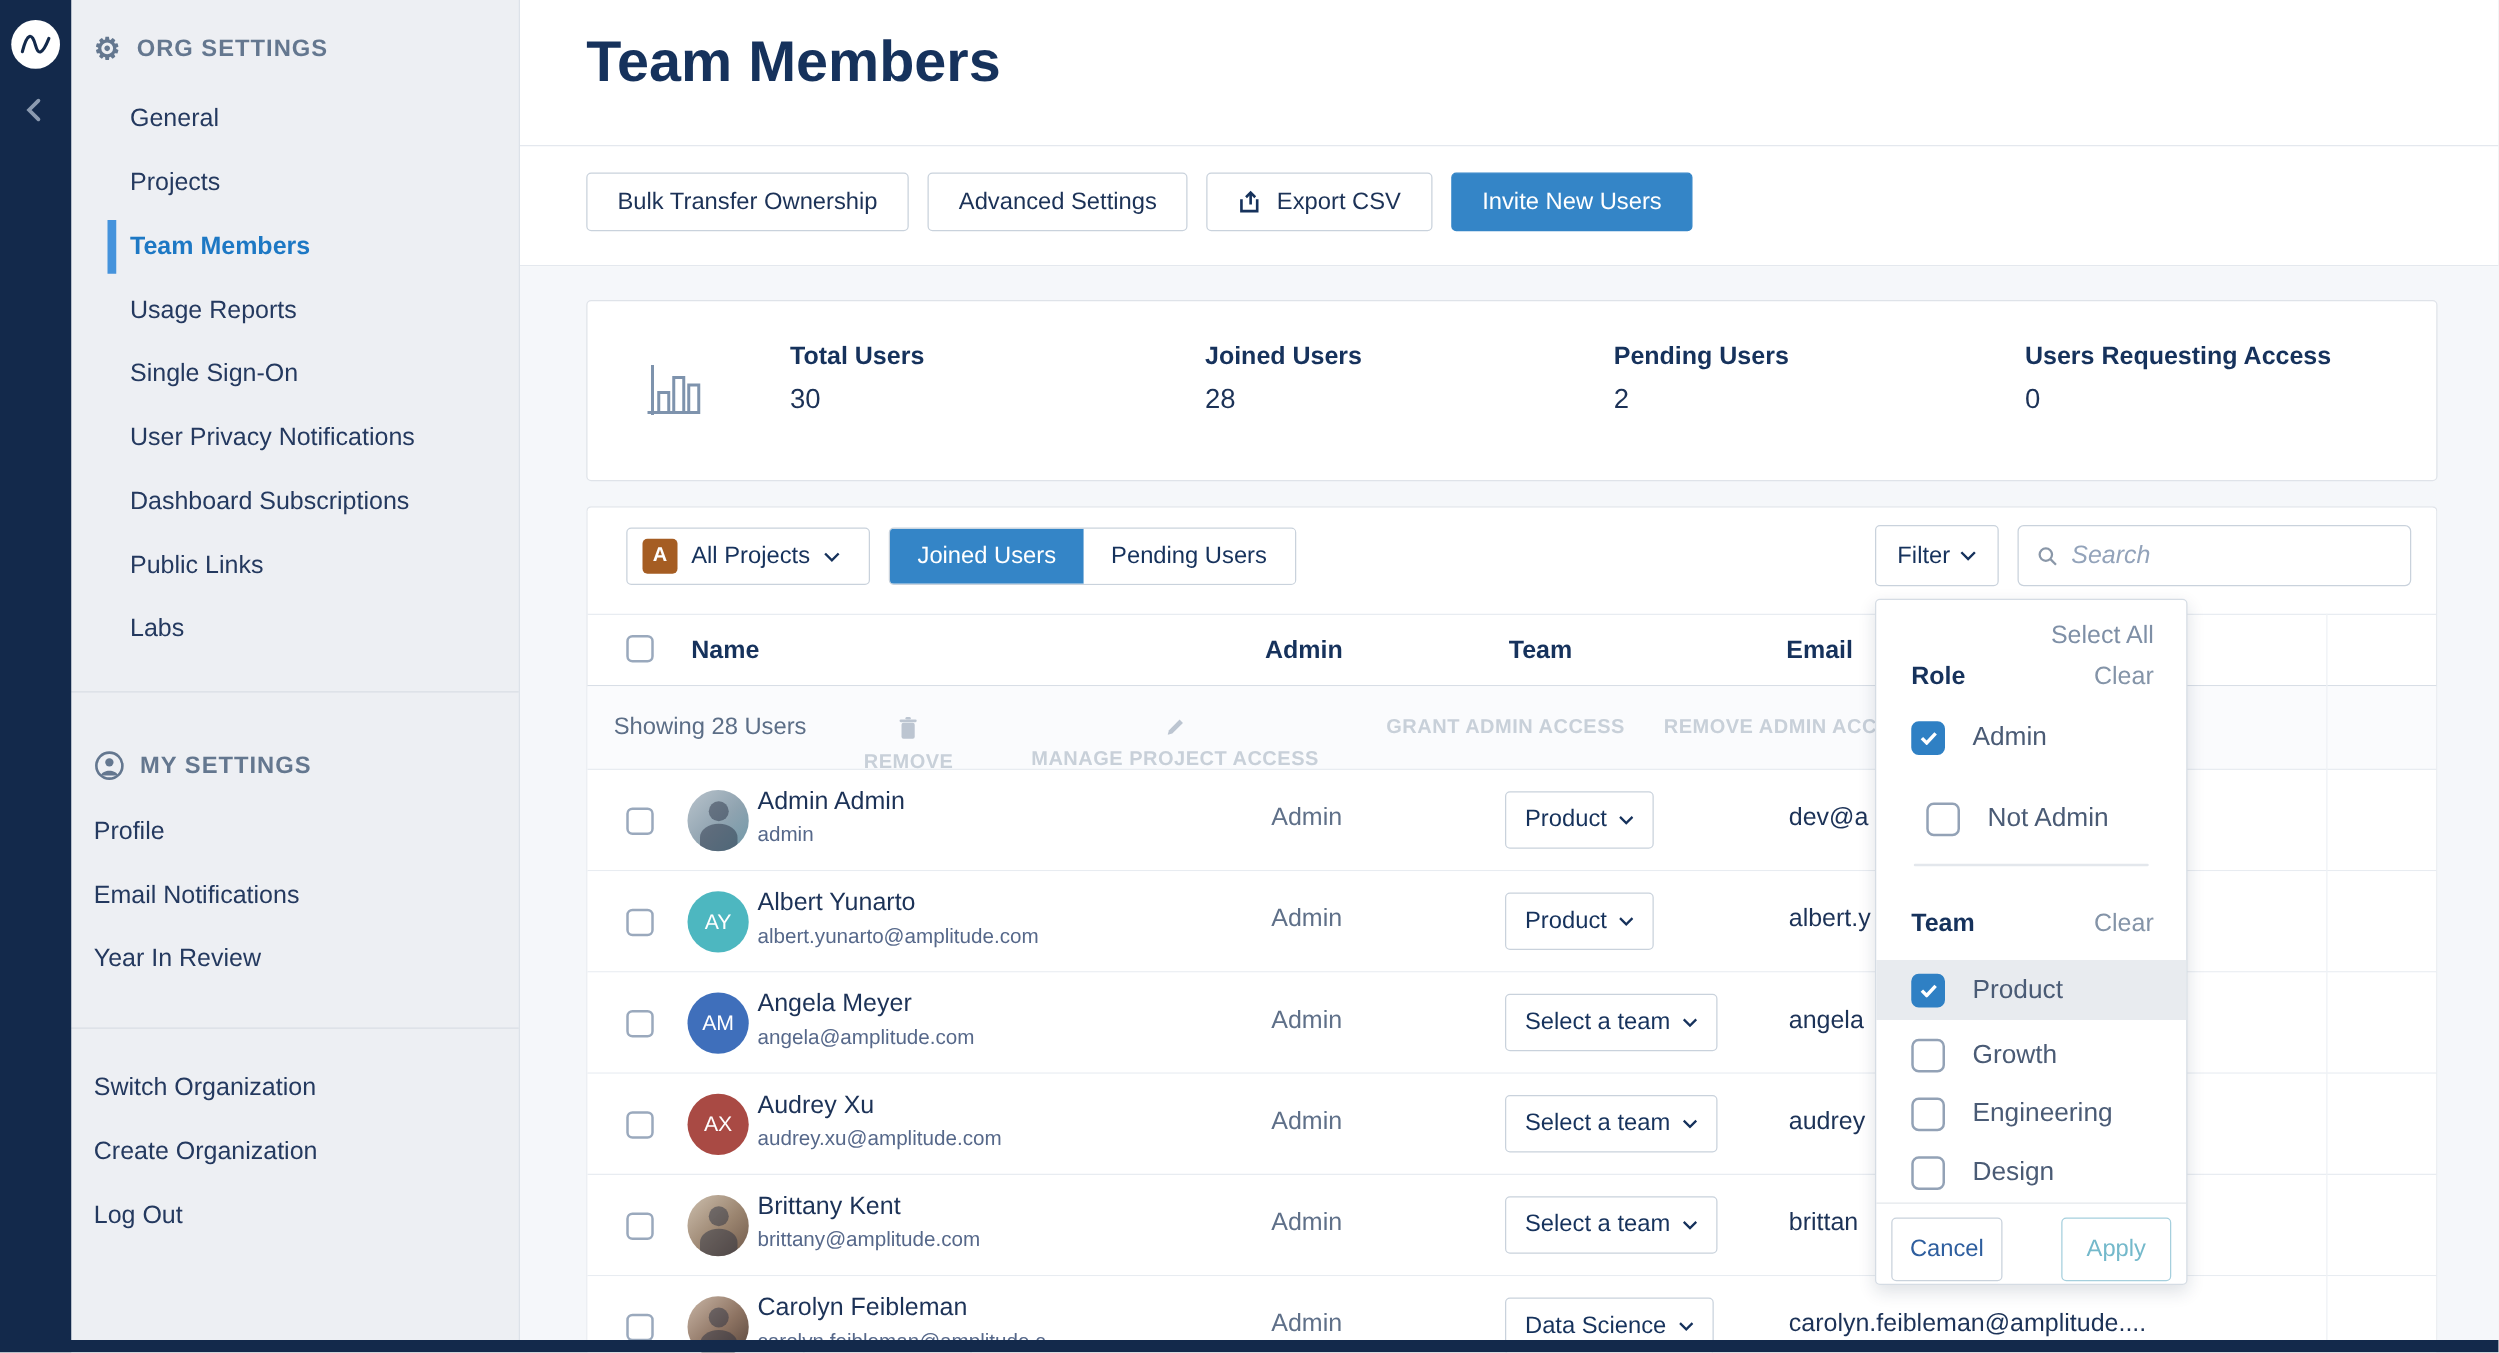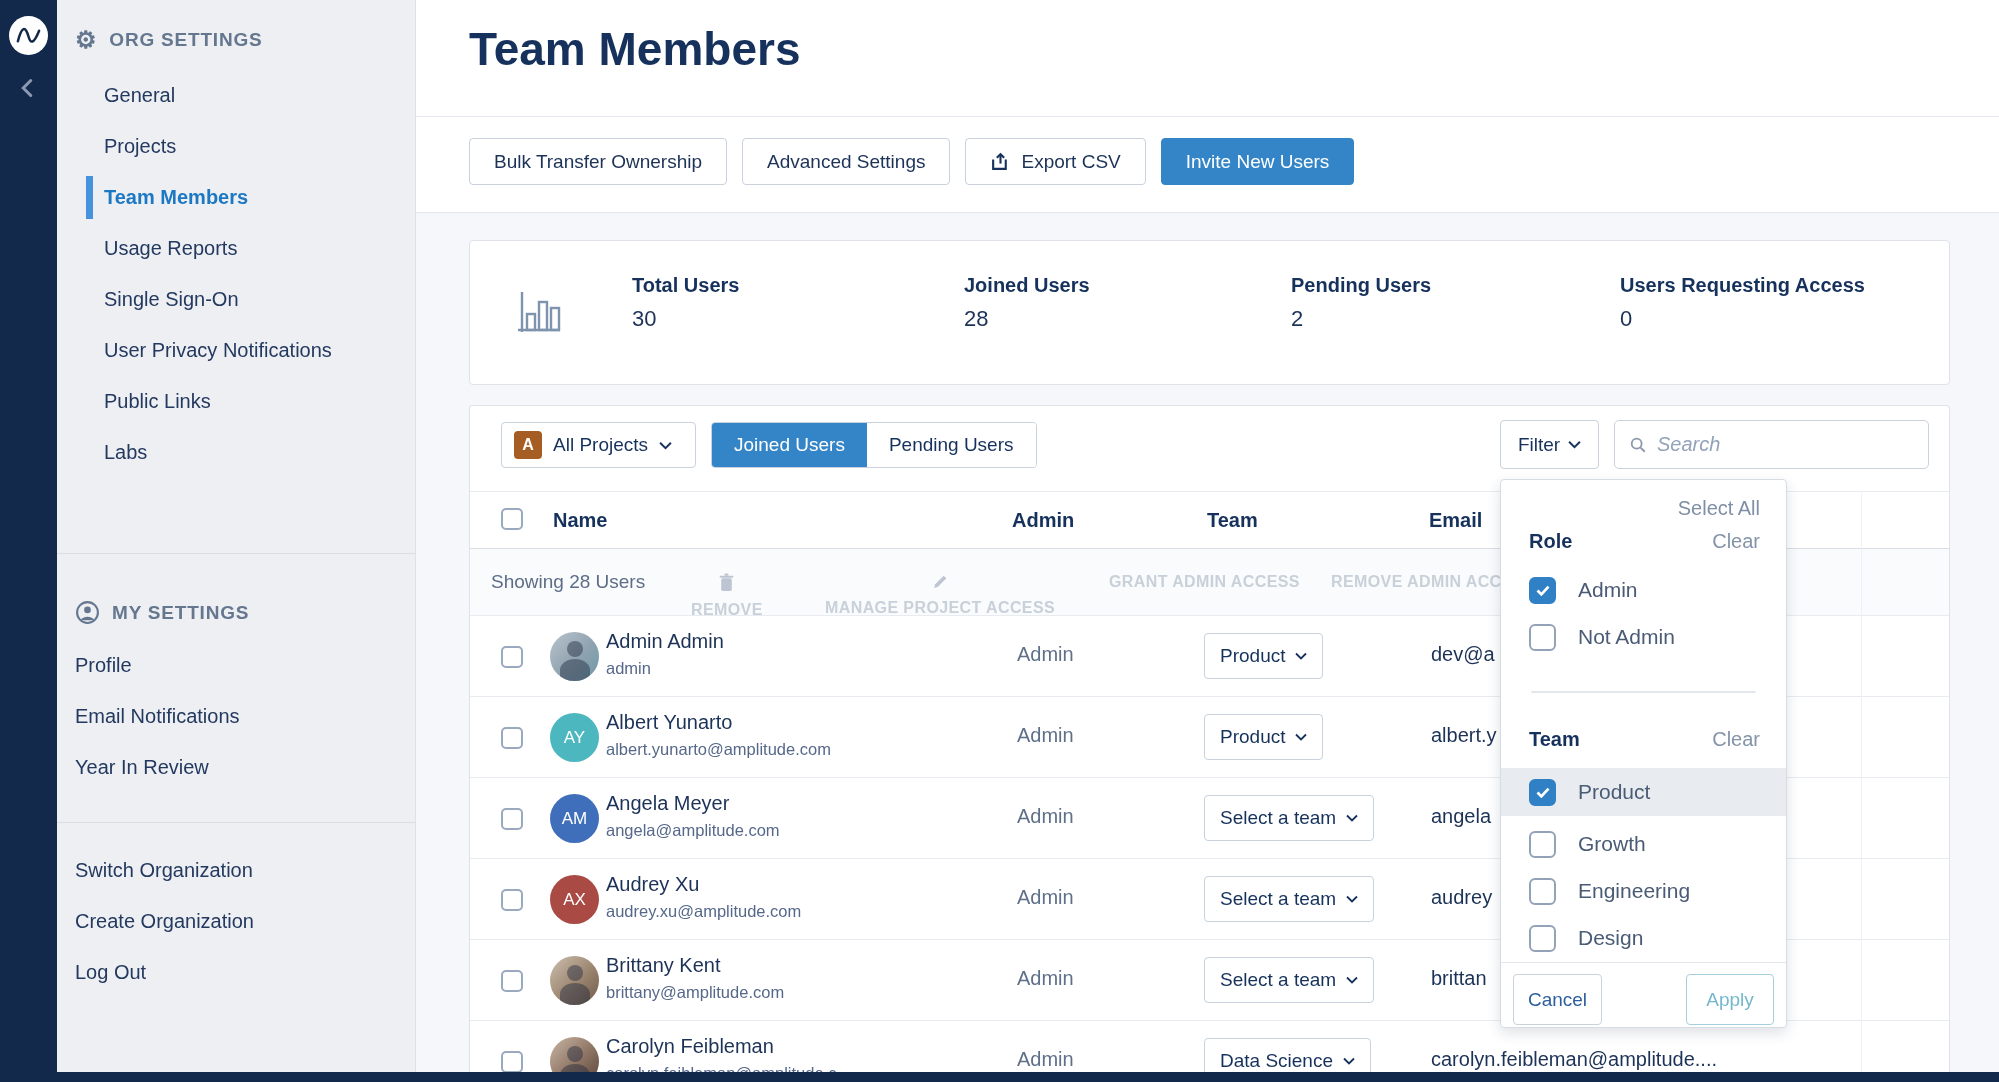--- a/index.html
+++ b/index.html
@@ -76,21 +76,21 @@
     border-radius:50%; background:rgba(30,40,60,.45);}
   .avatar.photo::after{ content:""; position:absolute; top:27px; left:50%; transform:translateX(-50%); width:30px; height:22px;
     border-radius:50% 50% 0 0; background:rgba(30,40,60,.45);}
   .rname{ position:absolute; left:136px; top:14px; font-size:20px; color:#1c3257;}
   .rsub{ position:absolute; left:136px; top:43px; font-size:16.5px; color:#56688a;}
   .radmin{ position:absolute; left:547px; top:27px; font-size:20px; color:#5f7089;}
   .team-btn{ position:absolute; left:734px; top:17px; height:46px; padding:0 15px; background:#fff; border:1px solid #c9d2dc;
     border-radius:4px; display:flex; align-items:center; gap:10px; font-size:19px; color:#16325c; cursor:pointer; white-space:nowrap;}
   .remail{ position:absolute; left:961px; top:27px; font-size:20px; color:#1c3257; white-space:nowrap;}
   
-  .fpanel{ position:absolute; left:1500px; top:479px; width:287px; height:549px; background:#fff; border:1px solid #d5dce4;
+  .fpanel{ position:absolute; left:1500px; top:479px; width:250px; height:549px; background:#fff; border:1px solid #d5dce4;
     border-radius:4px; box-shadow:0 5px 14px rgba(20,40,70,.14); z-index:50;}
   .fp-selall{ position:absolute; right:26px; top:17px; font-size:20px; color:#7e8fa6; cursor:pointer;}
   .fp-secrow{ position:absolute; left:28px; right:26px; display:flex; justify-content:space-between; align-items:center;}
   .fp-title{ font-size:20px; font-weight:700; color:#16325c;}
   .fp-clear{ font-size:20px; color:#8494a8; cursor:pointer;}
   .fp-opt{ position:absolute; left:0; right:0; height:48px; display:flex; align-items:center; gap:22px; padding-left:28px;
     font-size:21px; color:#4a5b75; cursor:pointer;}
   .fp-opt.hl{ background:#e8ebef;}
   .fcb{ width:27px; height:27px; border:2px solid #93a2b6; border-radius:6px; background:#fff; flex:0 0 auto;
     display:flex; align-items:center; justify-content:center;}
@@ -130,20 +130,21 @@
       <span class="gear">⚙</span>
       <span>ORG SETTINGS</span>
     </div>
     <div class="snav" style="top:70px;margin-left:29px;">
       <div class="s-item">General</div>
       <div class="s-item">Projects</div>
       <div class="s-item active">Team Members</div>
       <div class="s-item">Usage Reports</div>
       <div class="s-item">Single Sign-On</div>
       <div class="s-item">User Privacy Notifications</div>
+      <div class="s-item">Dashboard Subscriptions</div>
       <div class="s-item">Public Links</div>
       <div class="s-item">Labs</div>
     </div>
     <div class="s-div" style="top:553px;"></div>
     <div class="sec-head" style="top:600px;">
       <svg width="25" height="25" viewBox="0 0 24 24">
         <circle cx="12" cy="12" r="10" fill="none" stroke="#64778f" stroke-width="2"></circle>
         <circle cx="12" cy="9.5" r="3.2" fill="#64778f"></circle>
         <path d="M5.5 19.5 C7 14.8 17 14.8 18.5 19.5" fill="#64778f"></path>
       </svg>
@@ -360,21 +361,21 @@
       <span class="fp-clear">Clear</span>
     </div>
     <div class="fp-opt" style="top:86px;">
       <span class="fcb on">
         <svg width="14" height="11" viewBox="0 0 12 10">
             <polyline points="1,5 4.5,8.5 11,1.5" stroke="#fff" stroke-width="2.5" fill="none"></polyline>
           </svg>
       </span>
       <span>Admin</span>
     </div>
-    <div class="fp-opt" style="top:133px;">
+    <div class="fp-opt" style="top:151px;margin-left:12px;">
       <span class="fcb">
         
       </span>
       <span>Not Admin</span>
     </div>
 
     <div class="fp-div" style="top:211px;"></div>
 
     <div class="fp-secrow" style="top:248px;">
       <span class="fp-title">Team</span>

